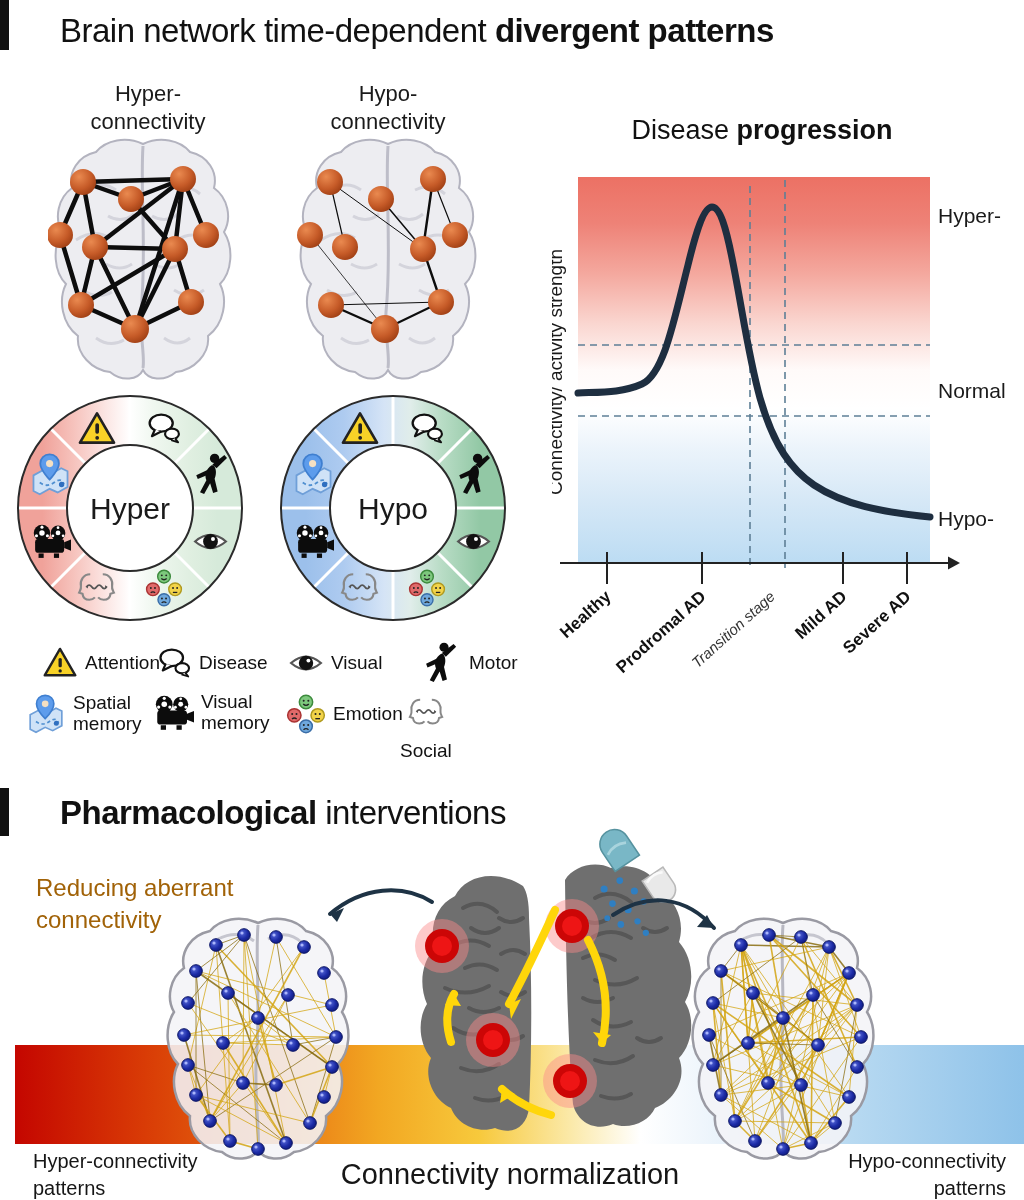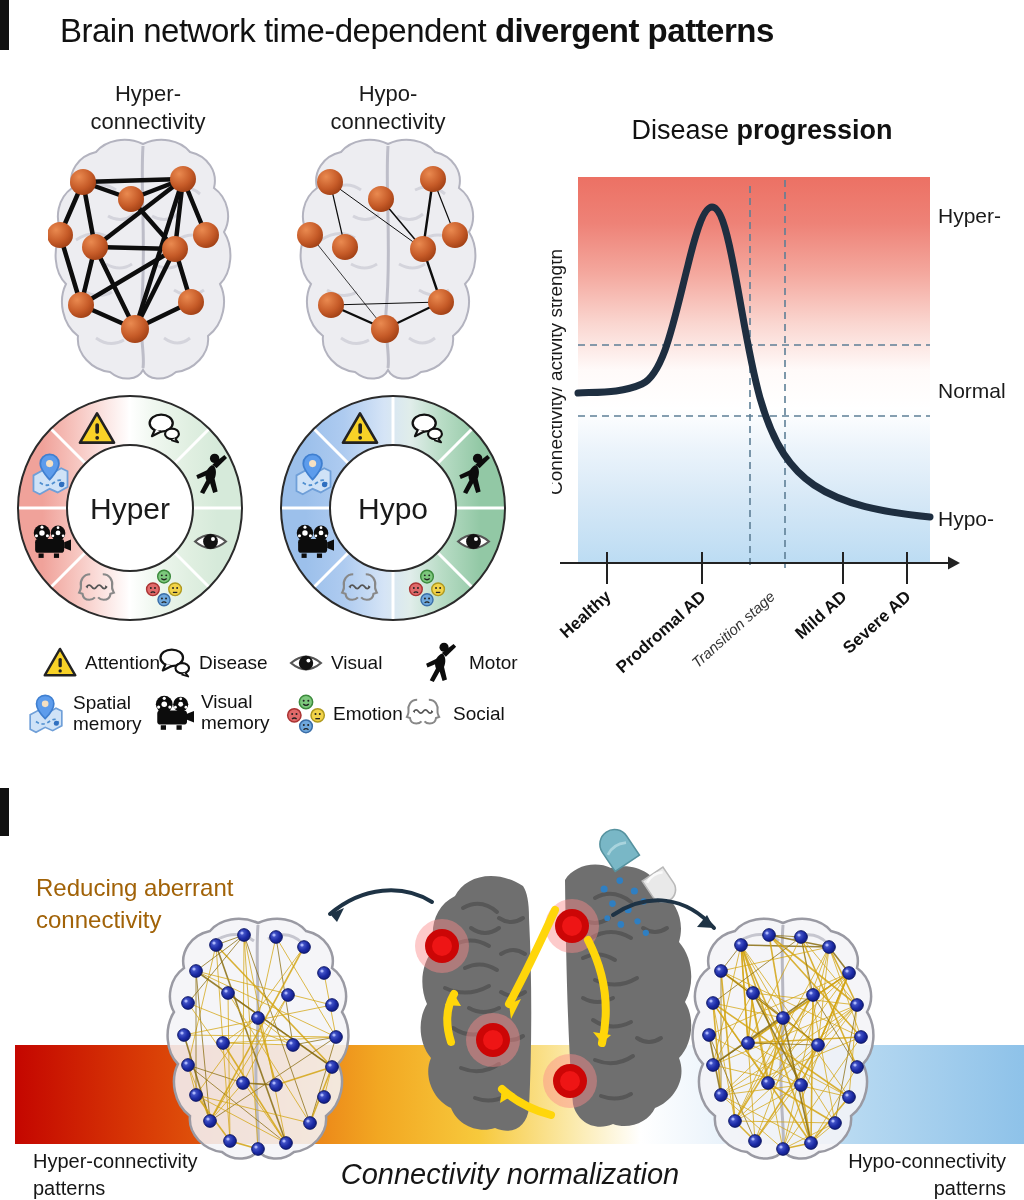--- a/index.html
+++ b/index.html
@@ -12,21 +12,21 @@
   .title-bar{width:9px;background:#111;}
   .brain-label{font-size:22px;line-height:1.25;text-align:center;color:#1a1a1a;}
   .ring-center-text{font-size:30px;fill:#1a1a1a;}
   .legend-item{display:flex;align-items:center;gap:7px;}
   .legend-label{font-size:19px;color:#121212;line-height:1.1;}
   .legend-label.narrow{max-width:78px;}
   .chart-title{font-size:27px;text-align:center;white-space:nowrap;}
   .chart-title .bold{font-weight:700;}
   .bot-heading{font-size:24px;line-height:1.35;color:#a16207;}
   .caption{font-size:20px;line-height:1.35;color:#161616;}
-  .center-caption{font-size:29px;color:#161616;text-align:center;font-style:italic;}
+  .center-caption{font-size:29px;color:#161616;text-align:center;}
   svg text{font-family:"Liberation Sans",sans-serif;}
   .grad-bar{background:linear-gradient(90deg,#c40600 0%,#d93c06 13%,#e87313 26%,#f2a722 36%,
     #f7c93c 46%,#fbe9a8 55%,#ffffff 62%,#eaf3fb 70%,#b7d9f1 83%,#8ec2e9 100%);}
 </style>
 </head>
 <body>
 
 <svg width="0" height="0" style="position:absolute" aria-hidden="true">
   <defs>
     <radialGradient id="ngrad" cx="0.35" cy="0.35" r="0.8">
@@ -359,21 +359,21 @@
         <use href="#sym-vismem"></use>
       </svg>
     <span class="legend-label narrow">Visual memory</span>
   </div>
   <div class="abs legend-item" style="left:286px;top:694px;">
     <svg width="40" height="40" viewBox="0 0 24 24">
         <use href="#sym-emotion"></use>
       </svg>
     <span class="legend-label">Emotion</span>
   </div>
-  <div class="abs legend-item" style="left:400px;top:694px;">
+  <div class="abs legend-item" style="left:400px;top:694px;flex-direction:column;">
     <svg width="46" height="40" viewBox="0 0 24 24">
         <use href="#sym-social"></use>
       </svg>
     <span class="legend-label">Social</span>
   </div>
 
   <div class="abs chart-title" style="left:562px;top:115px;width:400px;">
     <span class="reg">Disease </span><span class="bold">progression</span>
   </div>
 
@@ -405,20 +405,23 @@
     <g font-size="17" font-weight="bold" fill="#111">
       <text transform="translate(60,438) rotate(-42)" text-anchor="end">Healthy</text>
       <text transform="translate(155,438) rotate(-42)" text-anchor="end">Prodromal AD</text>
       <text transform="translate(224,438) rotate(-42)" text-anchor="end" font-weight="normal" font-style="italic" font-size="15" fill="#333">Transition stage</text>
       <text transform="translate(296,438) rotate(-42)" text-anchor="end">Mild AD</text>
       <text transform="translate(360,438) rotate(-42)" text-anchor="end">Severe AD</text>
     </g>
   </svg>
 
   <div class="abs title-bar" style="left:0;top:788px;height:48px;"></div>
+  <div class="abs sec-title" style="left:16px;top:794px;">
+    <span class="bold">Pharmacological</span><span class="reg"> interventions</span>
+  </div>
 
   <div class="abs bot-heading" style="left:36px;top:872px;width:235px;">Reducing aberrant connectivity</div>
 
   <div class="abs grad-bar" style="left:15px;top:1045px;width:1009px;height:99px;"></div>
 
   <svg class="abs" style="left:158px;top:912px;" width="200" height="252" viewBox="0 0 200 250" id="glass-left">
     <use href="#sym-glassbrain"></use>
     <g class="net">
         <line x1="58" y1="32" x2="86" y2="22" stroke="#8a6d10" stroke-width="0.9" stroke-opacity="0.85"></line>
         <line x1="58" y1="32" x2="30" y2="152" stroke="#d4a513" stroke-width="0.9" stroke-opacity="0.85"></line>

